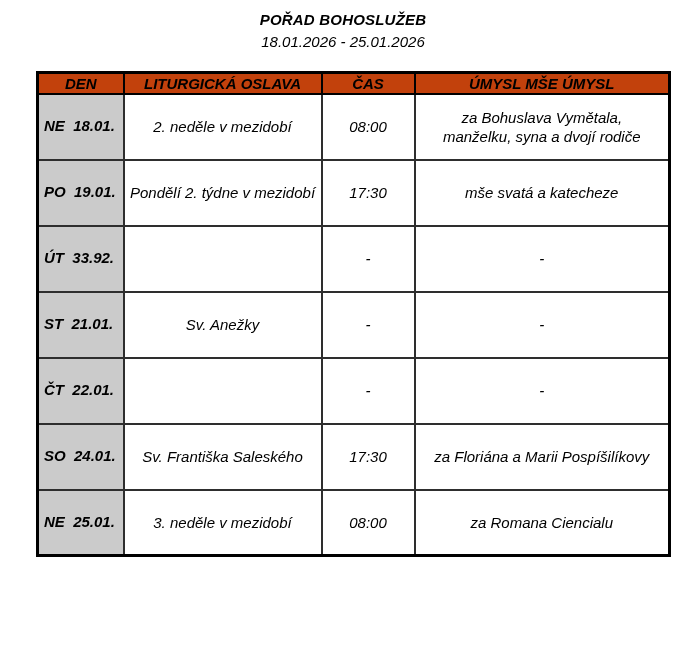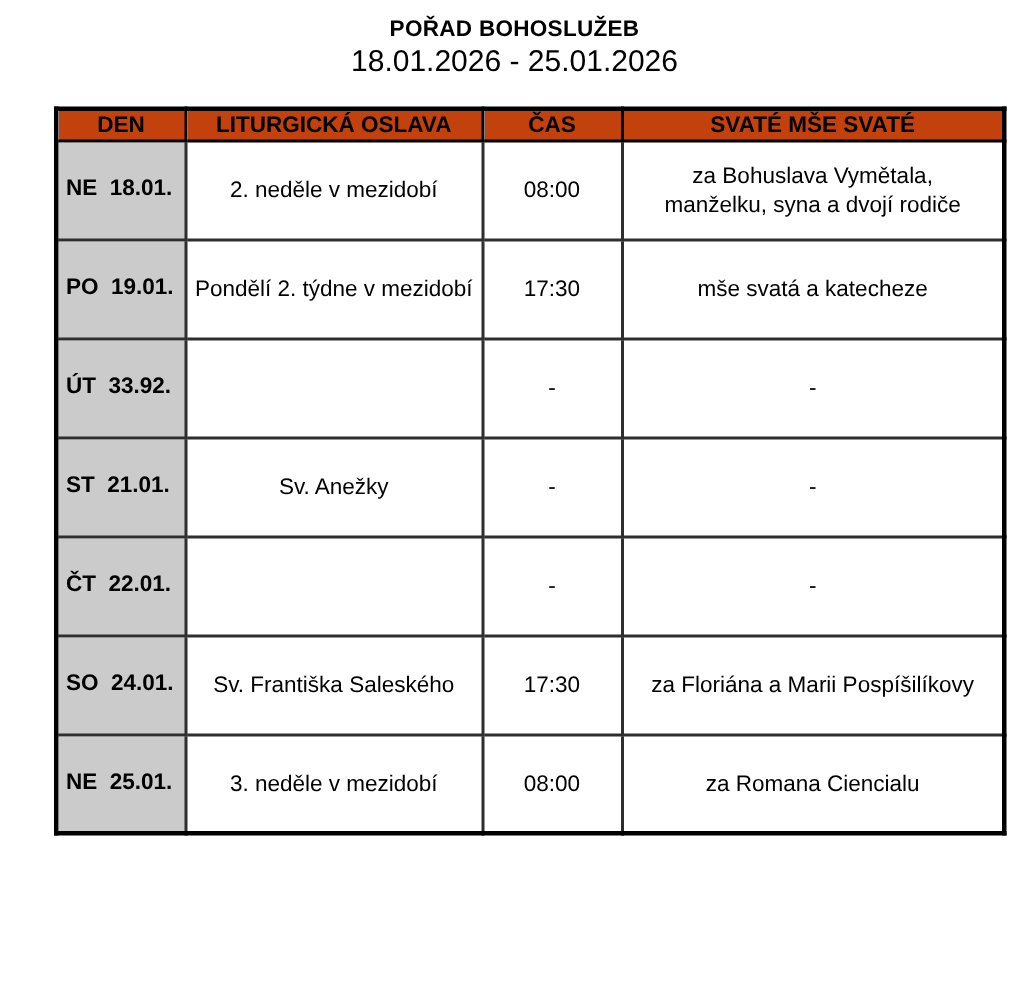--- a/index.html
+++ b/index.html
@@ -10,39 +10,40 @@
     height: 672px;
     font-family: "Liberation Sans", sans-serif;
     color: #000;
     -webkit-font-smoothing: antialiased;
   }
   .page {
     width: 686px;
     height: 578px;
     overflow: hidden;
     position: relative;
+    font-style: italic;
   }
   .titles {
     text-align: center;
     padding-top: 9px;
   }
   .title {
     font-size: 15px;
     font-weight: bold;
     line-height: 21px;
     letter-spacing: 0.2px;
   }
   .subtitle {
     font-size: 15px;
     font-weight: bold;
     line-height: 21px;
     letter-spacing: 0.2px;
   }
   .daterange {
-    font-size: 20px;
+    font-size: 15px;
     font-weight: normal;
     line-height: 21px;
     margin-top: 1px;
   }
   table.schedule {
     border-collapse: collapse;
     table-layout: fixed;
     width: 632px;
     margin-left: 36px;
     margin-top: 19px;
@@ -113,21 +114,21 @@
       <col style="width:86px">
       <col style="width:198px">
       <col style="width:93px">
       <col style="width:255px">
     </colgroup>
     <thead>
       <tr>
         <th>DEN</th>
         <th>LITURGICKÁ OSLAVA</th>
         <th>ČAS</th>
-        <th>SVATÉ MŠE SVATÉ</th>
+        <th>ÚMYSL MŠE ÚMYSL</th>
       </tr>
     </thead>
     <tbody>
       <tr>
         <td class="day">NE  18.01.</td>
         <td class="celebration">2. neděle v mezidobí</td>
         <td class="time">08:00</td>
         <td class="intention">za Bohuslava Vymětala, manželku, syna a dvojí rodiče</td>
       </tr>
       <tr>

